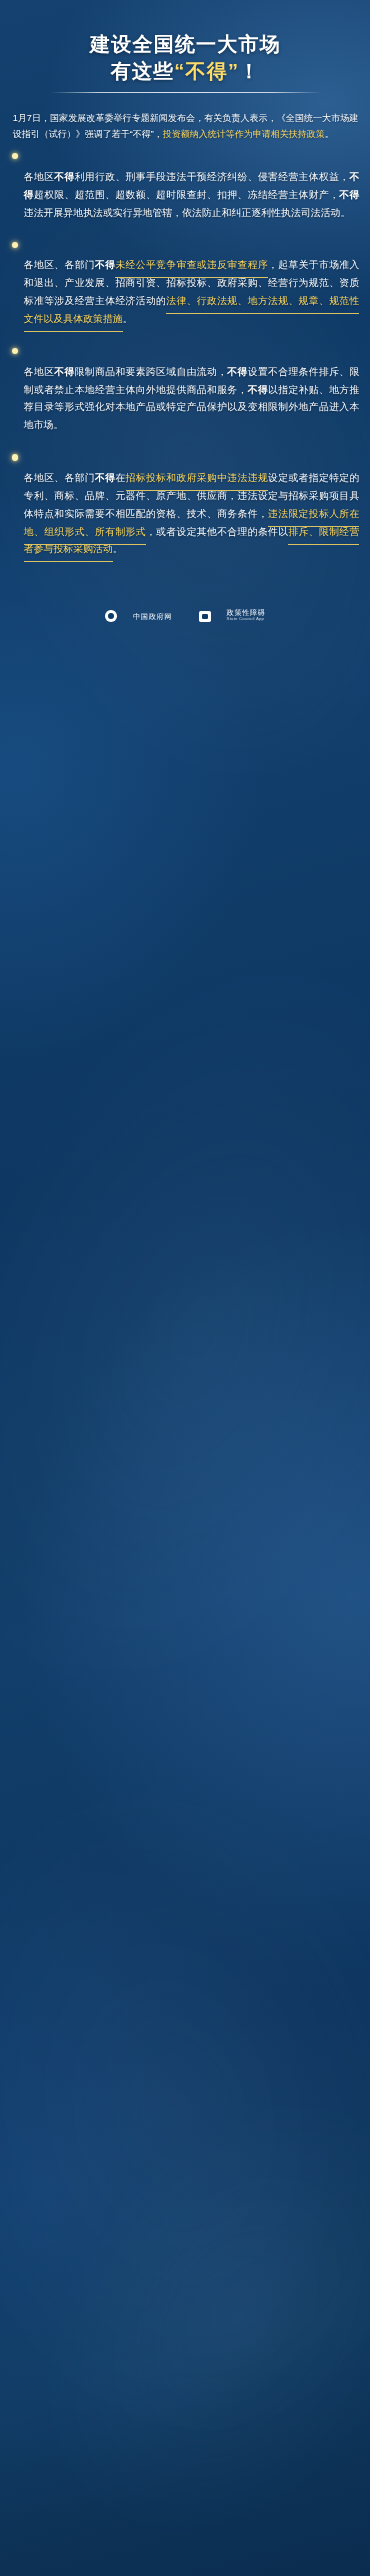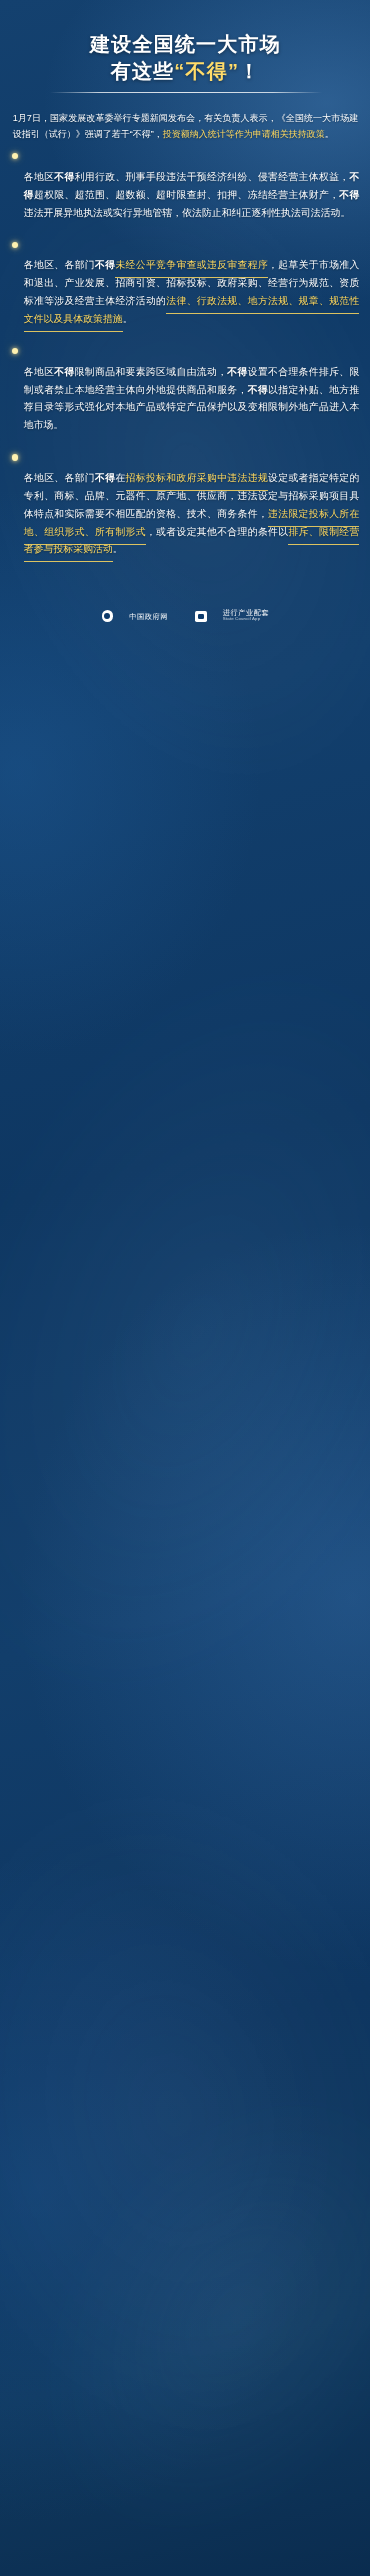--- a/index.html
+++ b/index.html
@@ -232,19 +232,19 @@
     <div class="brand">
       <span class="glyph"></span>
       <span class="labels">
         <span class="cn">中国政府网</span>
         <span class="en"></span>
       </span>
     </div>
     <div class="brand">
       <span class="glyph sq"></span>
       <span class="labels">
-        <span class="cn">进行产业配套</span>
+        <span class="cn">政策性障碍</span>
         <span class="en">State Council App</span>
       </span>
     </div>
   </div>
 </div>
 
 
 </body></html>

